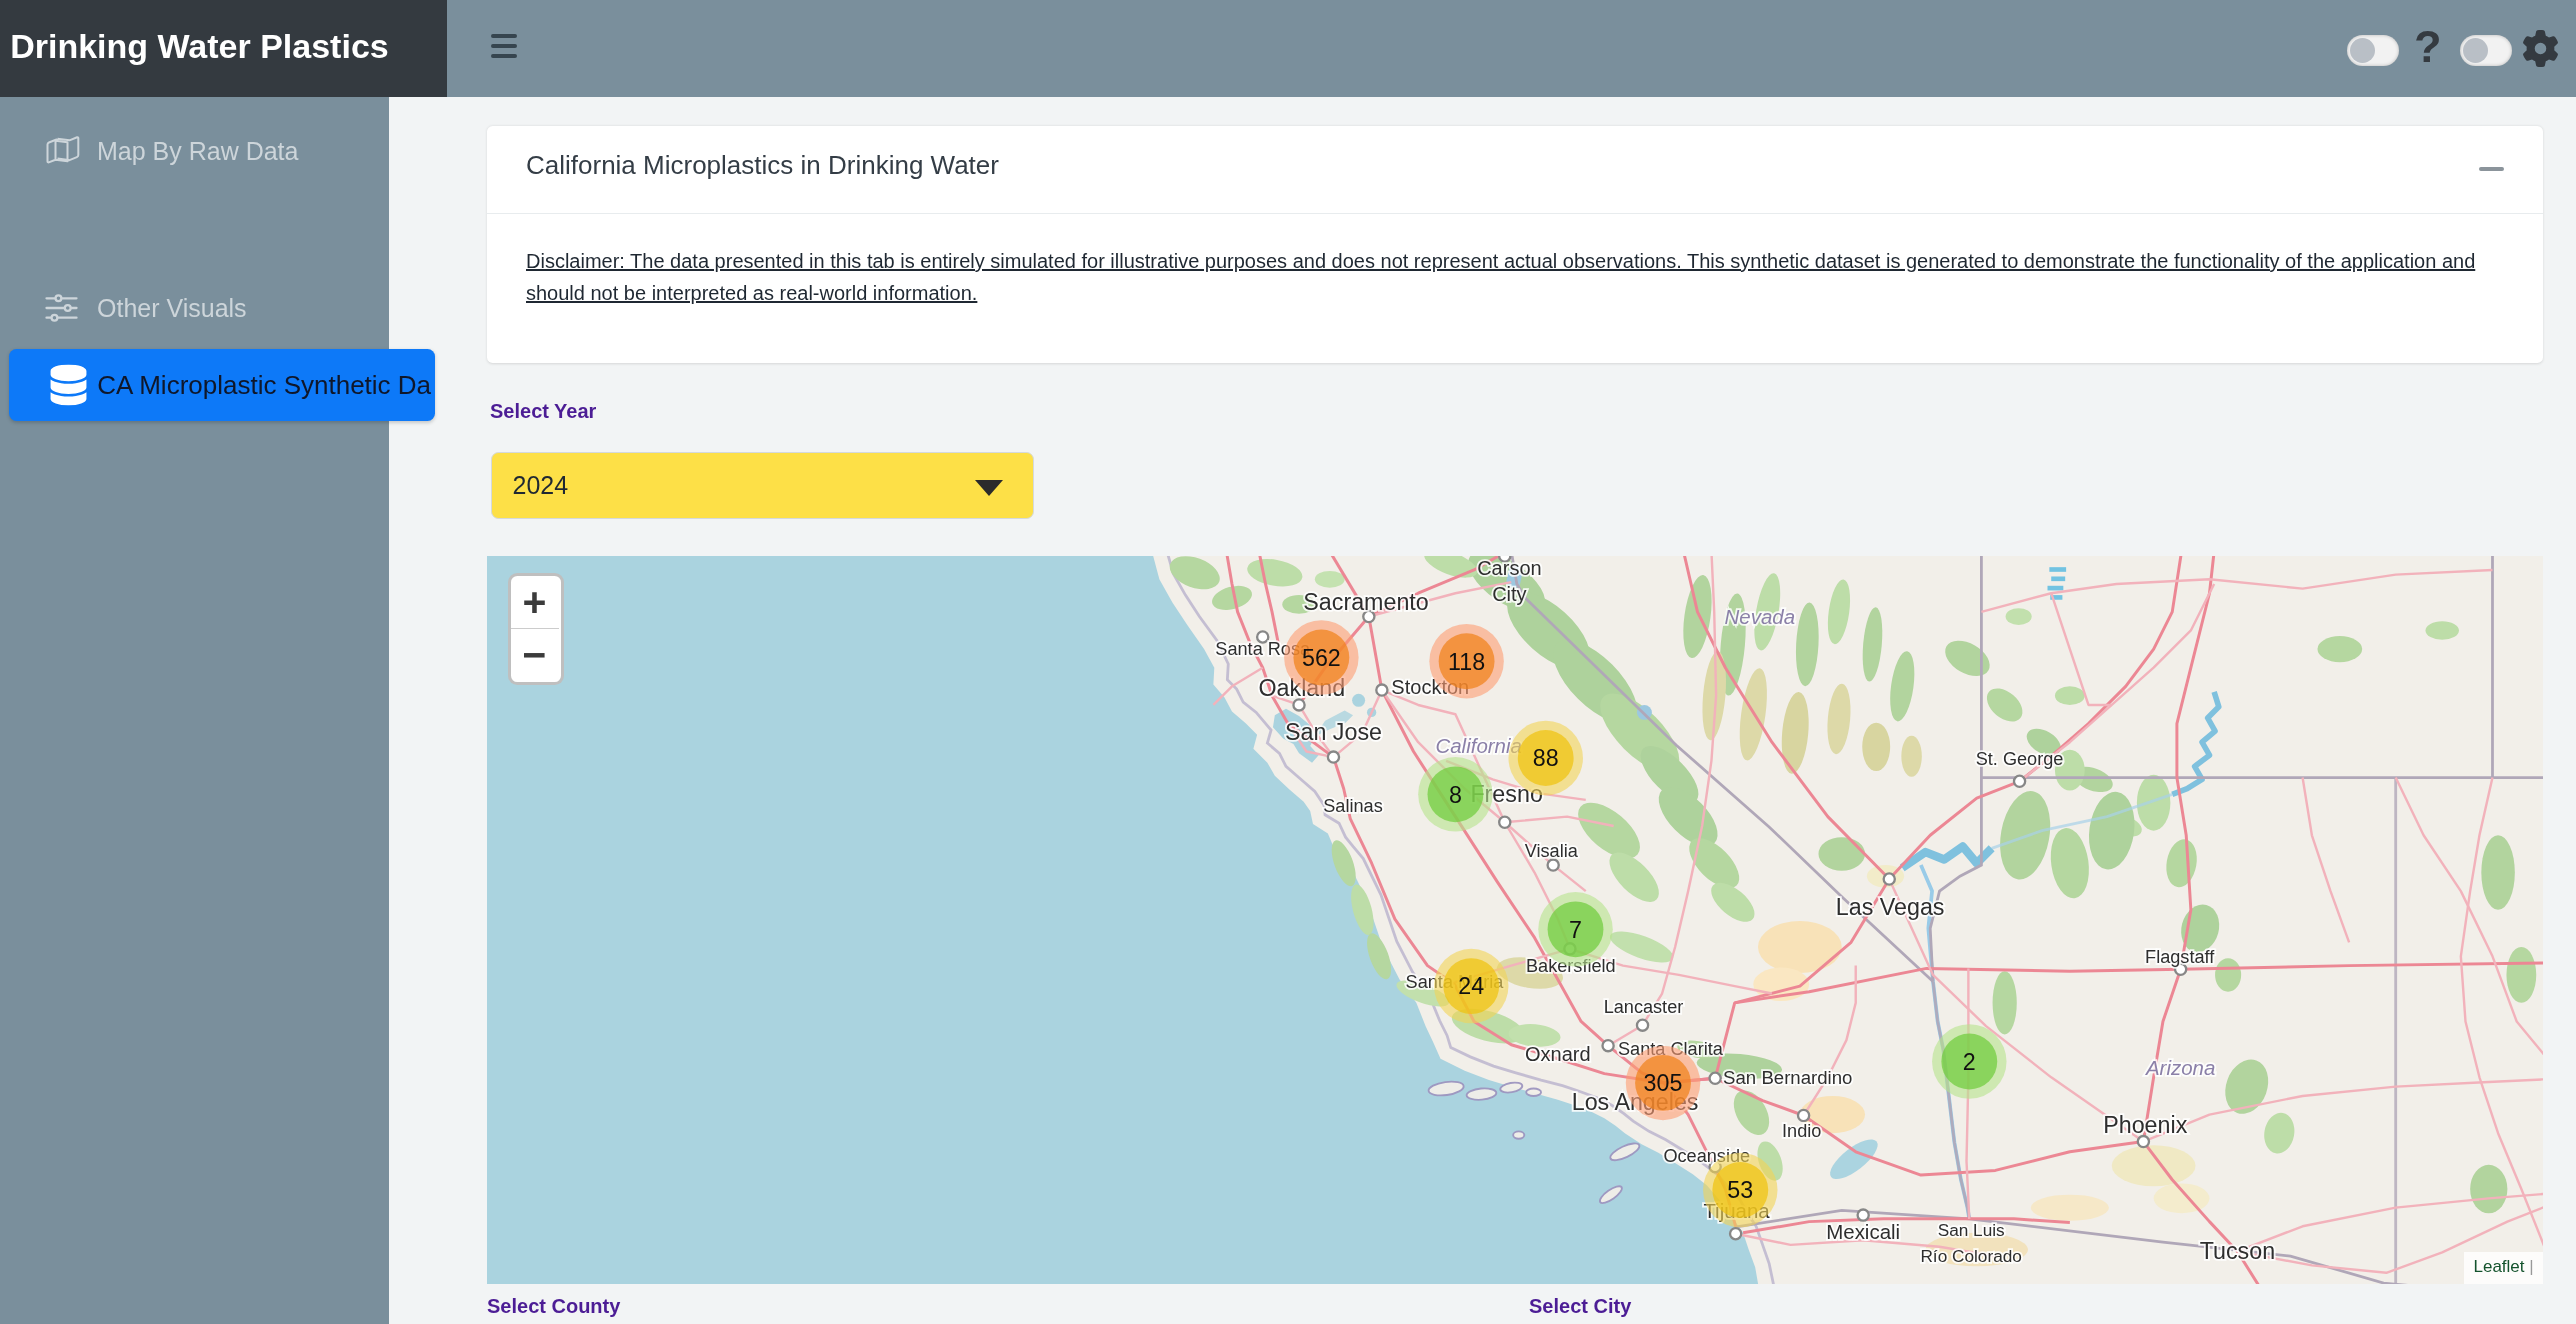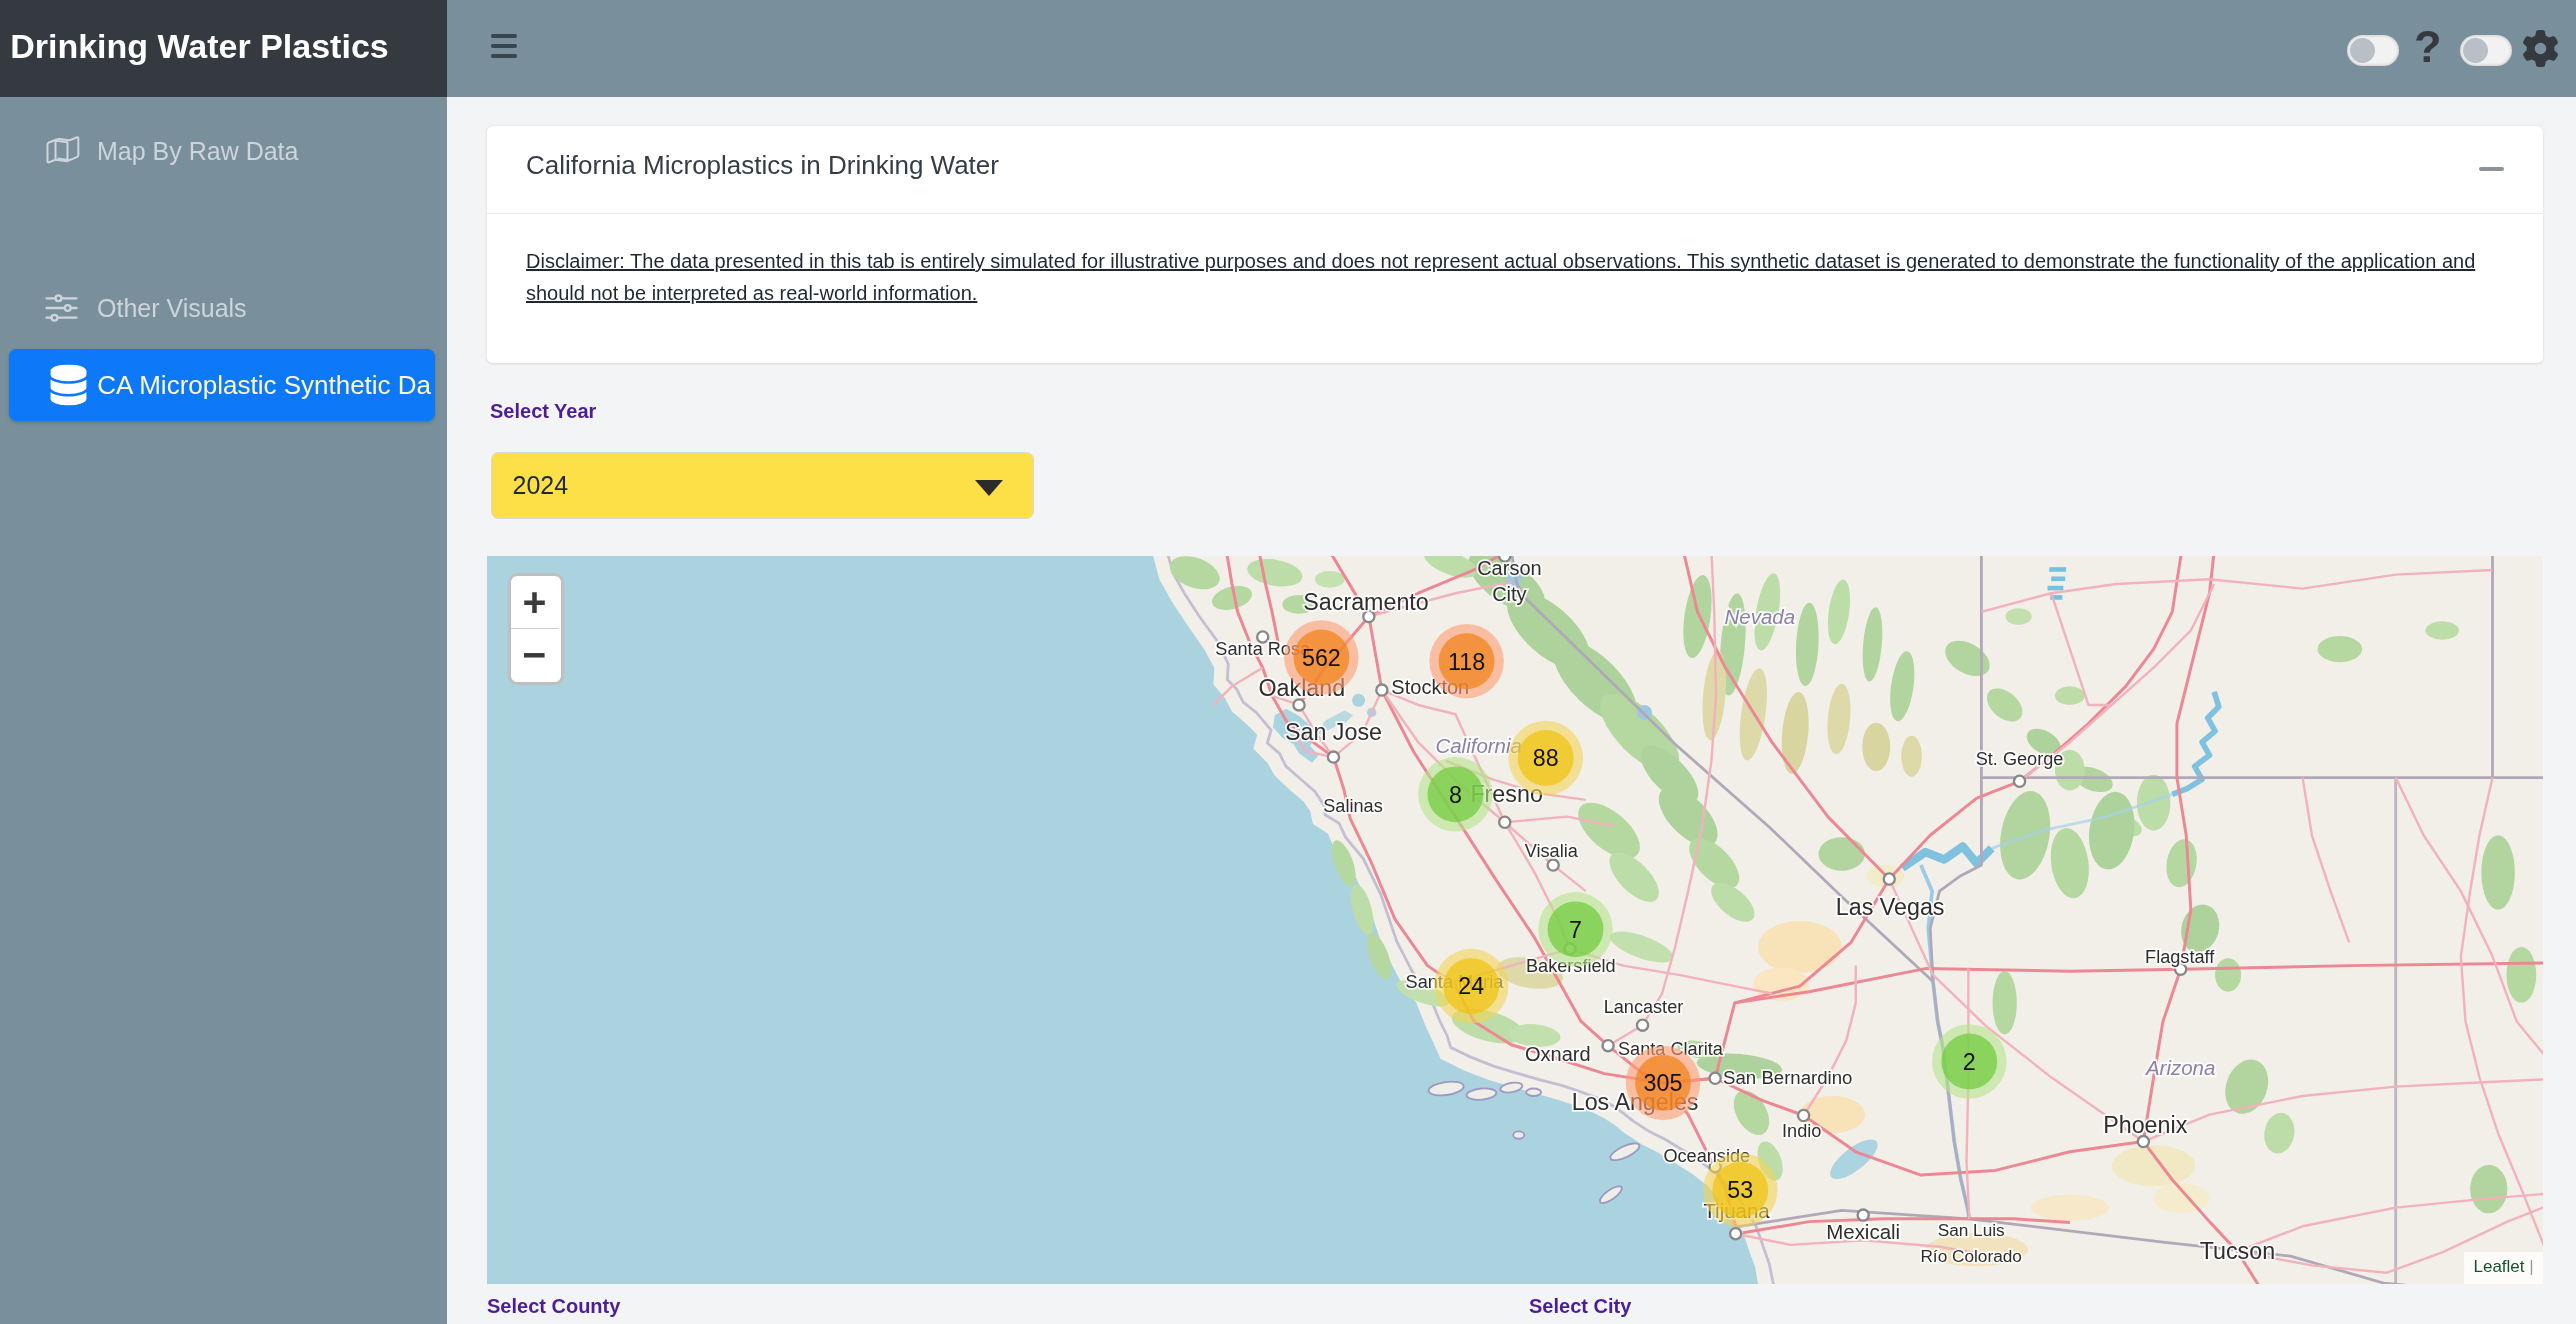--- a/index.html
+++ b/index.html
@@ -8,25 +8,25 @@
   
   #brand { position:absolute; left:0; top:0; width:447px; height:97px; background:#343a40; z-index:5; }
   #brand span { position:absolute; left:10.2px; top:27px; font-size:34px; color:#ffffff; font-weight:bold; letter-spacing:0px; }
   #navbar { position:absolute; left:447px; top:0; width:2129px; height:97px; background:#7a8f9c; z-index:5; }
   .burger { position:absolute; left:44px; top:34px; width:26px; height:26px; }
   .burger div { height:3.7px; background:#36454f; border-radius:1.9px; margin-bottom:6.5px; }
   .toggle { position:absolute; top:35px; width:52px; height:31px; background:#f2f2f2; border-radius:16px; box-shadow:inset 0 0 3.7px rgba(0,0,0,.25); }
   .toggle .knob { position:absolute; left:2.8px; top:2.8px; width:25px; height:25px; border-radius:50%; background:#b9bfc6; }
   #qmark { position:absolute; left:1967px; top:20.5px; font-size:45px; font-weight:bold; color:#343a40; }
   
-  #sidebar { position:absolute; left:0; top:97px; width:447px; height:1227px; background:#7a8f9c; z-index:4; }
+  #sidebar { position:absolute; left:0; top:97px; width:389px; height:1227px; background:#7a8f9c; z-index:4; }
   .sitem { position:absolute; left:0; width:447px; height:60px; color:#cdd5da; }
   .sitem .txt { position:absolute; left:97px; top:50%; transform:translateY(-50%); font-size:25px; }
   .sitem svg { position:absolute; left:42px; top:50%; transform:translateY(-50%); }
-  #active-item { position:absolute; left:9.3px; top:252px; width:426px; height:72px; background:#0d79f8; border-radius:7.5px; color:#fef9c3; box-shadow:0 1.9px 3.7px rgba(0,0,0,.18); }
+  #active-item { position:absolute; left:9.3px; top:252px; width:426px; height:72px; background:#0d79f8; border-radius:7.5px; color:#0f172a; box-shadow:0 1.9px 3.7px rgba(0,0,0,.18); }
   #active-item .txt { position:absolute; left:88px; top:50%; transform:translateY(-50%); font-size:26px; white-space:nowrap; overflow:hidden; width:335px; }
   #active-item svg { position:absolute; left:41px; top:50%; transform:translateY(-50%); }
   
   #card { position:absolute; left:487px; top:126px; width:2056px; height:237px; background:#ffffff; border-radius:5.6px; box-shadow:0 0.9px 2.8px rgba(0,0,0,.12); }
   #card h1 { position:absolute; left:39px; top:24px; font-size:26px; font-weight:normal; color:#343d46; }
   #card .divider { position:absolute; left:0; top:87px; width:2056px; height:0.9px; background:#e8ecee; }
   #card .minus { position:absolute; right:39px; top:41px; width:25px; height:3.7px; background:#8b949b; border-radius:1.9px; }
   #card .body { position:absolute; left:39px; top:119px; width:1961px; font-size:20px; line-height:32px; color:#1f2832;text-decoration:underline; }
   .biglabel { position:absolute; font-size:20px; font-weight:bold; color:#4c1d95; }
   #selbox { position:absolute; left:491px; top:452px; width:543px; height:67px; background:#fde047; border:1.9px solid #d4d9dd; border-radius:7.5px; }

